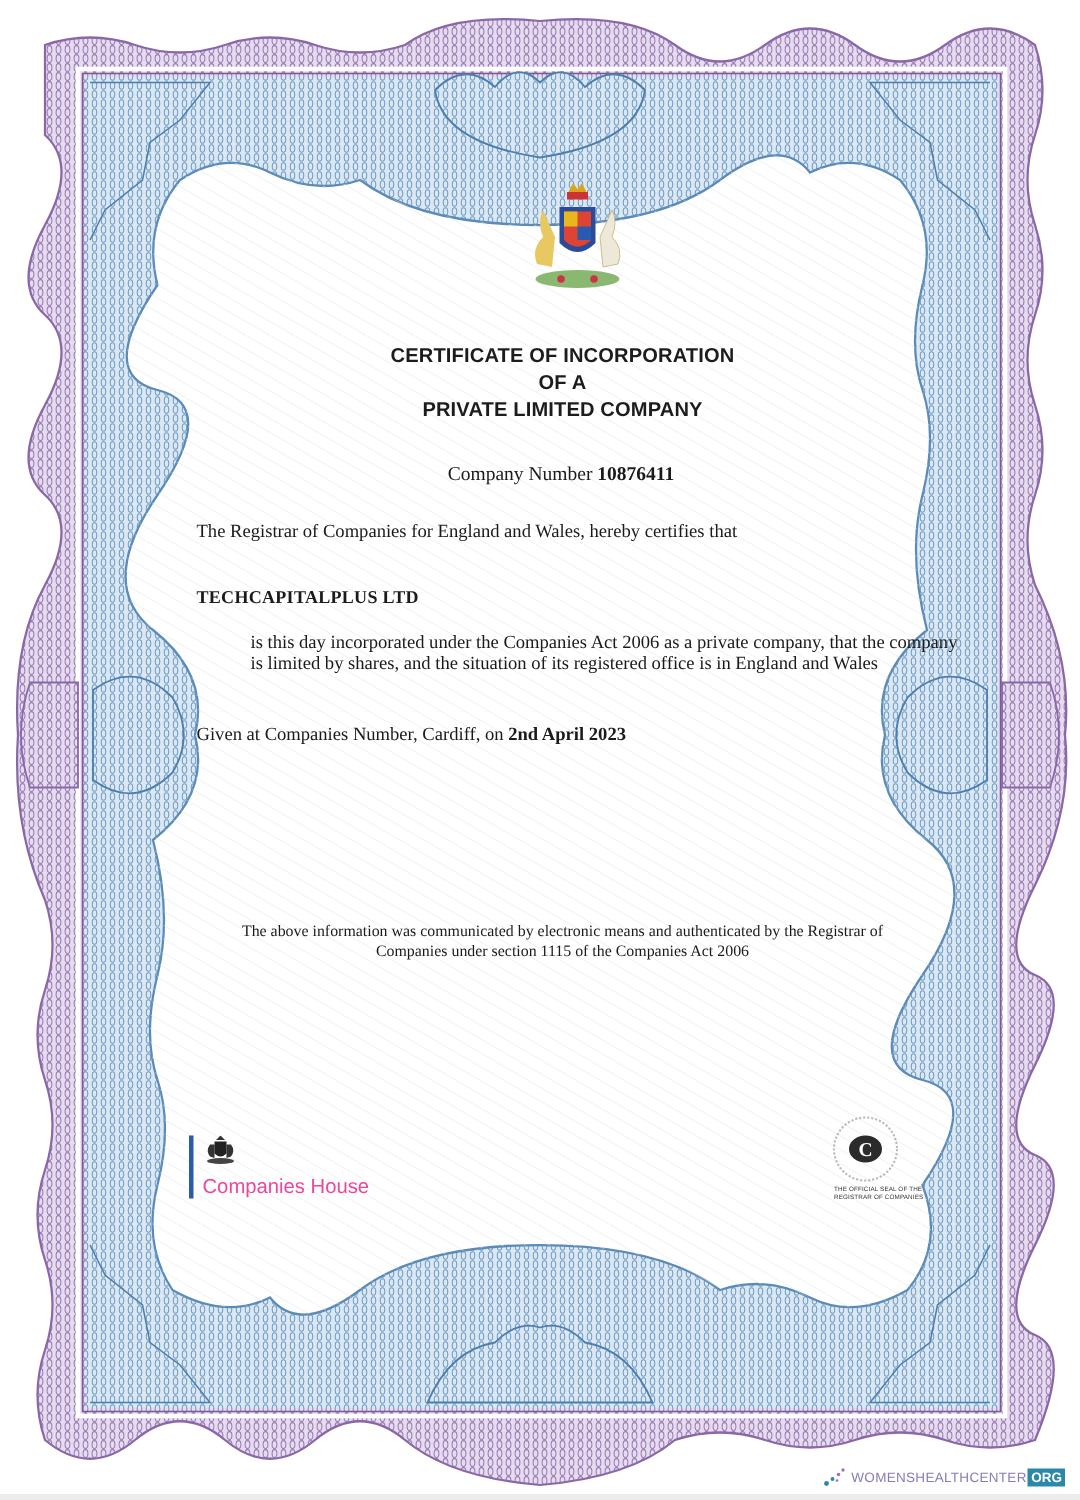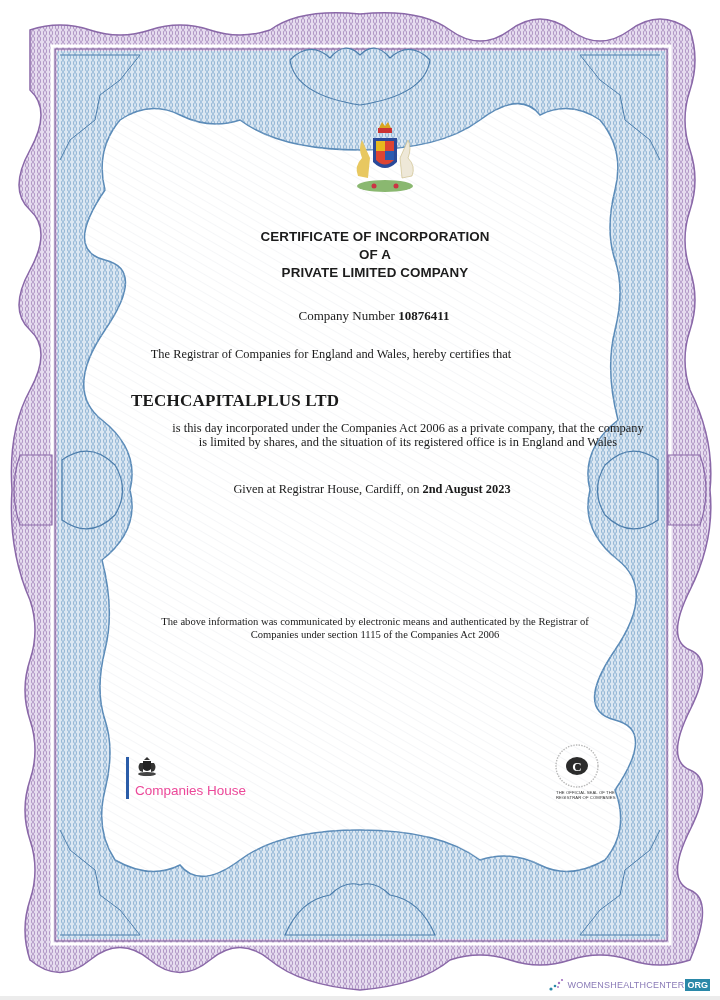--- a/index.html
+++ b/index.html
@@ -2,31 +2,31 @@
 <html><head>
 <meta charset="utf-8">
 <style>
   html, body { margin:0; padding:0; }
   body {
     width:720px; height:1000px; position:relative; overflow:hidden;
     background:#ffffff;
     font-family:"Liberation Serif", serif;
   }
   .frame-svg { position:absolute; left:0; top:0; }
-  .cert-text { position:absolute; color:#1a1a1a;text-align:center; }
+  .cert-text { position:absolute; color:#1a1a1a; }
   .title {
     left:0; width:750px; top:228px; text-align:center;
     font-family:"Liberation Sans", sans-serif; font-weight:bold;
     font-size:13.4px; line-height:18px; letter-spacing:0.1px; color:#1c1c1c;
   }
   .company-number { left:0; width:748px; top:308px; text-align:center; font-size:13px; }
   .company-number b { font-weight:bold; }
   .para { left:131px; width:482px; font-size:12.4px; line-height:14.2px; }
   .p1 { top:347px; }
-  .company-name { left:131px; top:391px; font-size:17px; font-weight:bold; letter-spacing:0.2px; }
+  .company-name { left:131px; top:391px; font-size:12px; font-weight:bold; letter-spacing:0.2px; }
   .p2 { top:421px;margin-left:36px; }
   .p3 { top:482px; }
   .footer-note {
     left:140px; width:470px; top:615px; text-align:center;
     font-size:10.6px; line-height:13px;
   }
   .ch-logo { position:absolute; left:126px; top:757px; height:42px; }
   .ch-bar { position:absolute; left:0; top:0; width:3px; height:42px; background:#2a5ca8; }
   .ch-crest { position:absolute; left:9px; top:0; }
   .ch-name {
@@ -130,22 +130,22 @@
   <b>10876411</b>
 </div>
 
 <div class="cert-text para p1" style="width:400px;">The Registrar of Companies for England and Wales, hereby certifies that</div>
 
 <div class="cert-text company-name">TECHCAPITALPLUS LTD</div>
 
 <div class="cert-text para p2">is this day incorporated under the Companies Act 2006 as a private company, that the company is limited by shares, and the situation of its registered office is in England and Wales</div>
 
 <div class="cert-text para p3">
-  <span>Given at Registrar House, Cardiff, on</span>
-  <b>2nd August 2023</b>
+  <span>Given at Companies Number, Cardiff, on</span>
+  <b>2nd April 2023</b>
 </div>
 
 <div class="cert-text footer-note">The above information was communicated by electronic means and authenticated by the Registrar of Companies under section 1115 of the Companies Act 2006</div>
 
 <div class="ch-logo">
   <div class="ch-bar"></div>
   <svg class="ch-crest" width="24" height="20" viewBox="0 0 24 20">
     <path d="M9,3 L12,0 L15,3 Z" fill="#333"></path>
     <path d="M5,6 Q2,10 5,14 L8,15 L8,6 Z" fill="#333"></path>
     <path d="M19,6 Q22,10 19,14 L16,15 L16,6 Z" fill="#333"></path>

